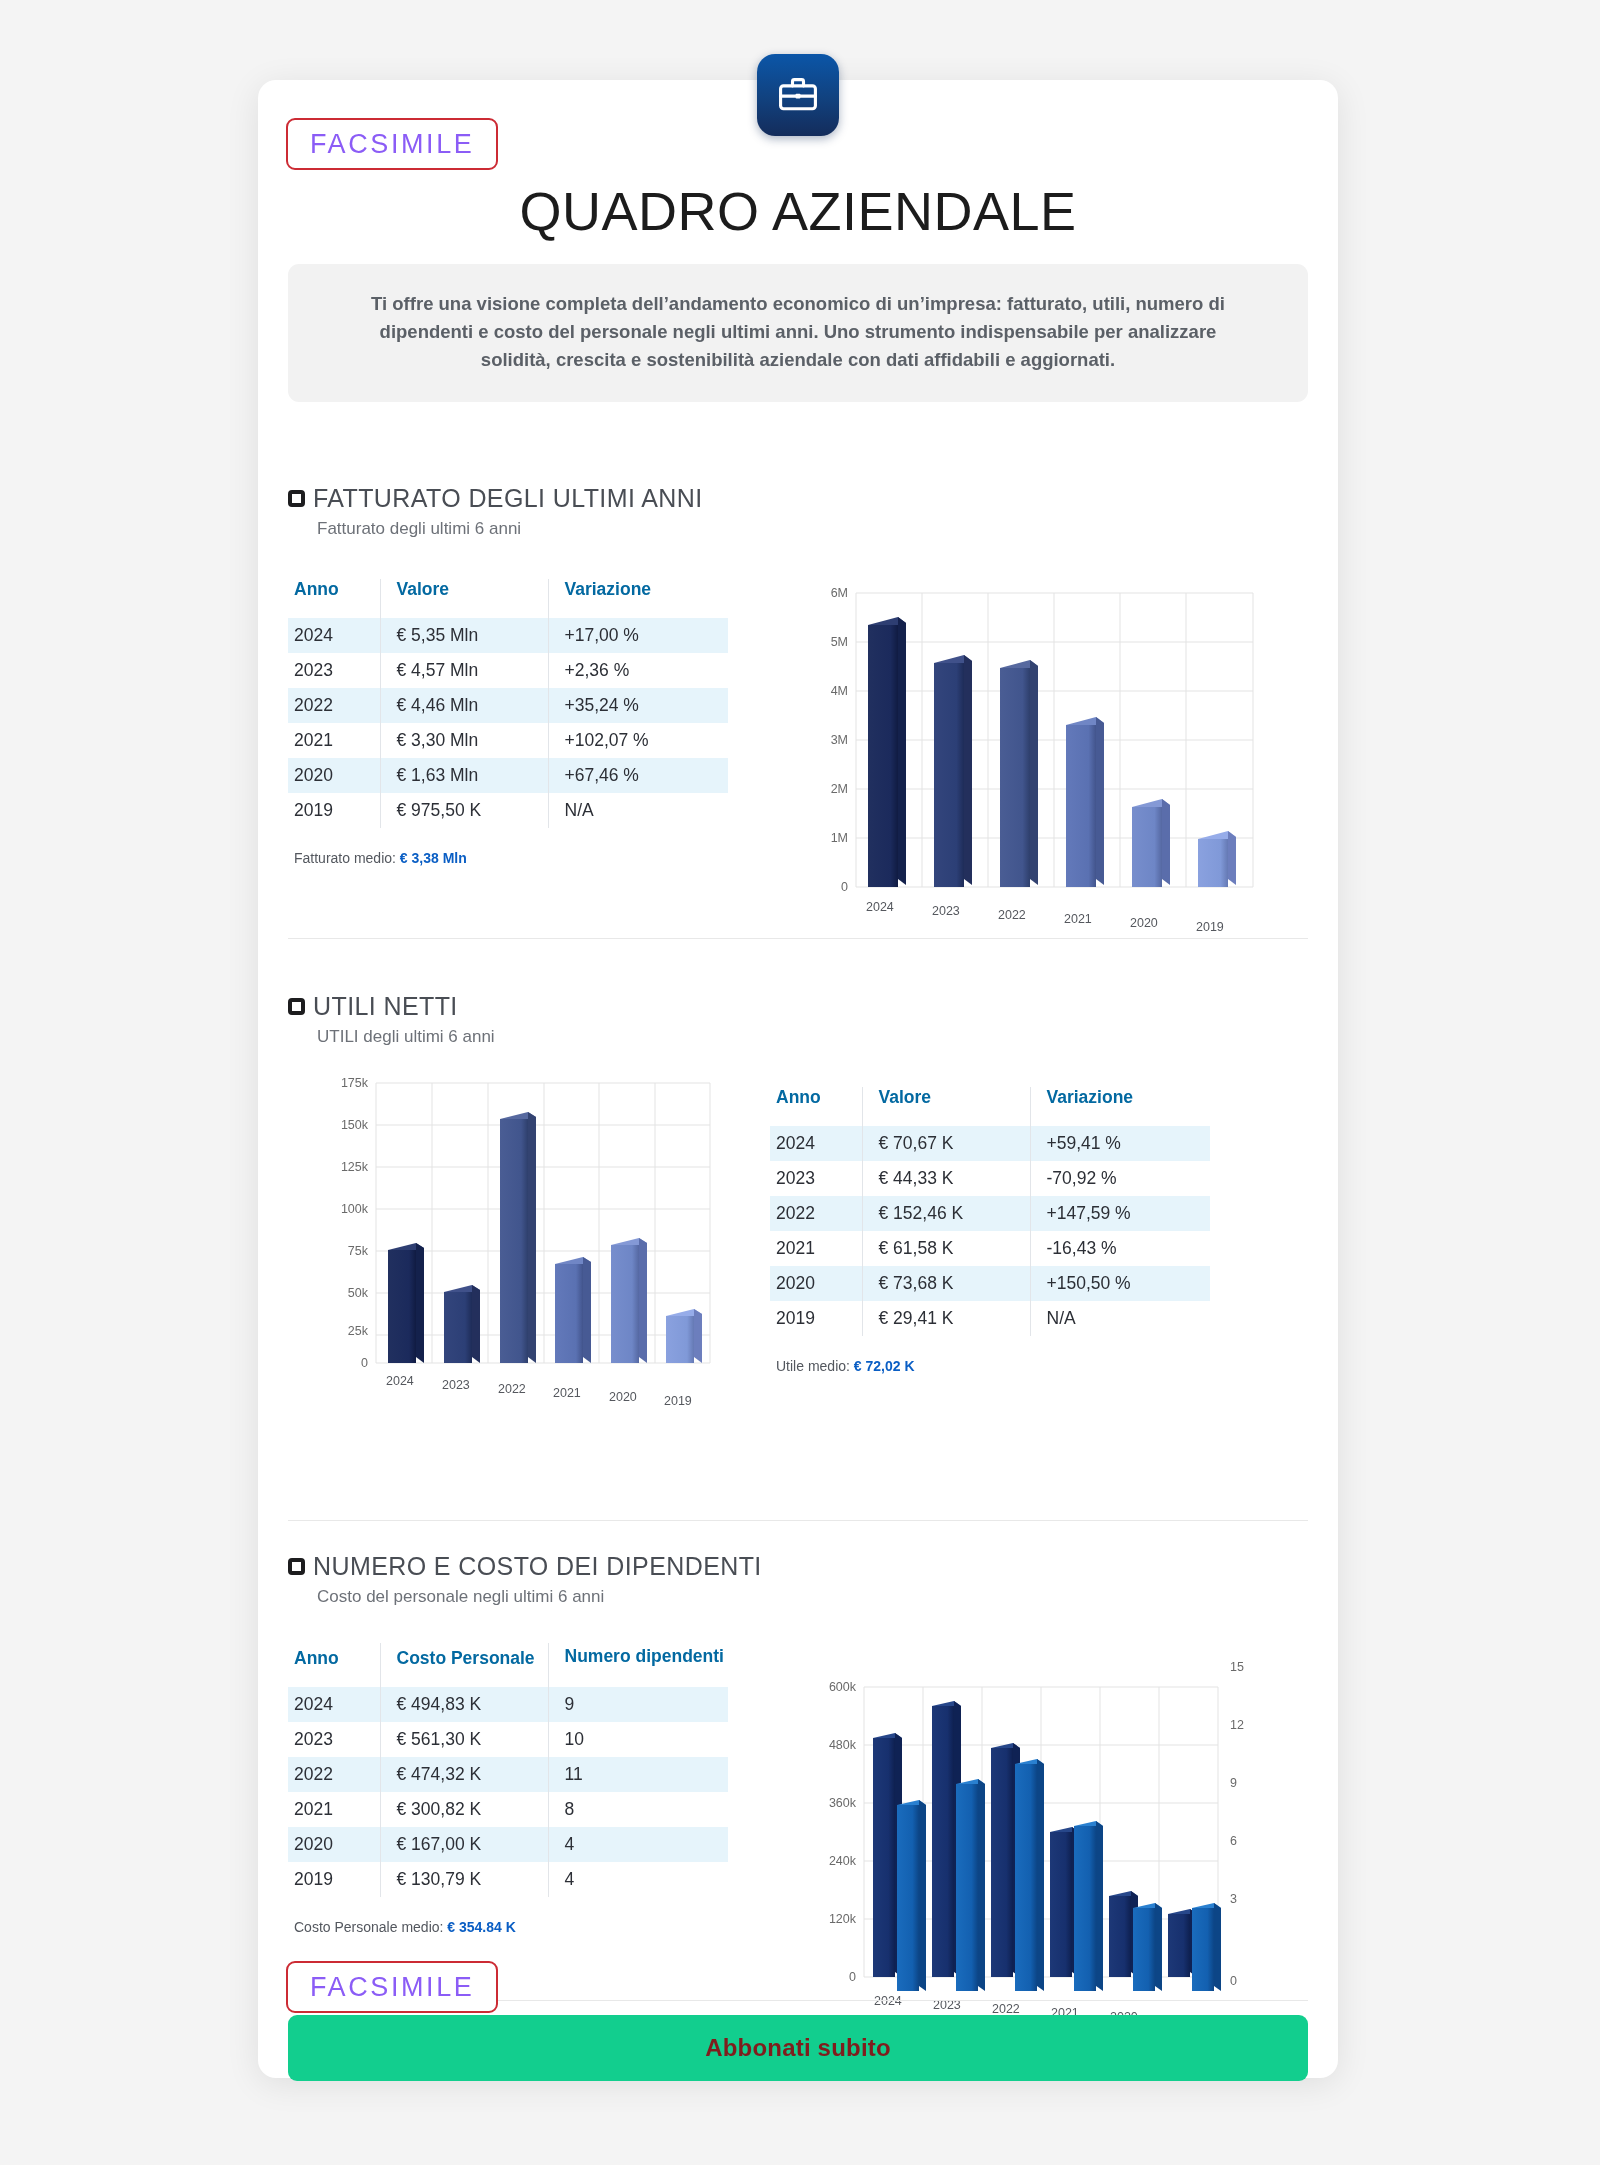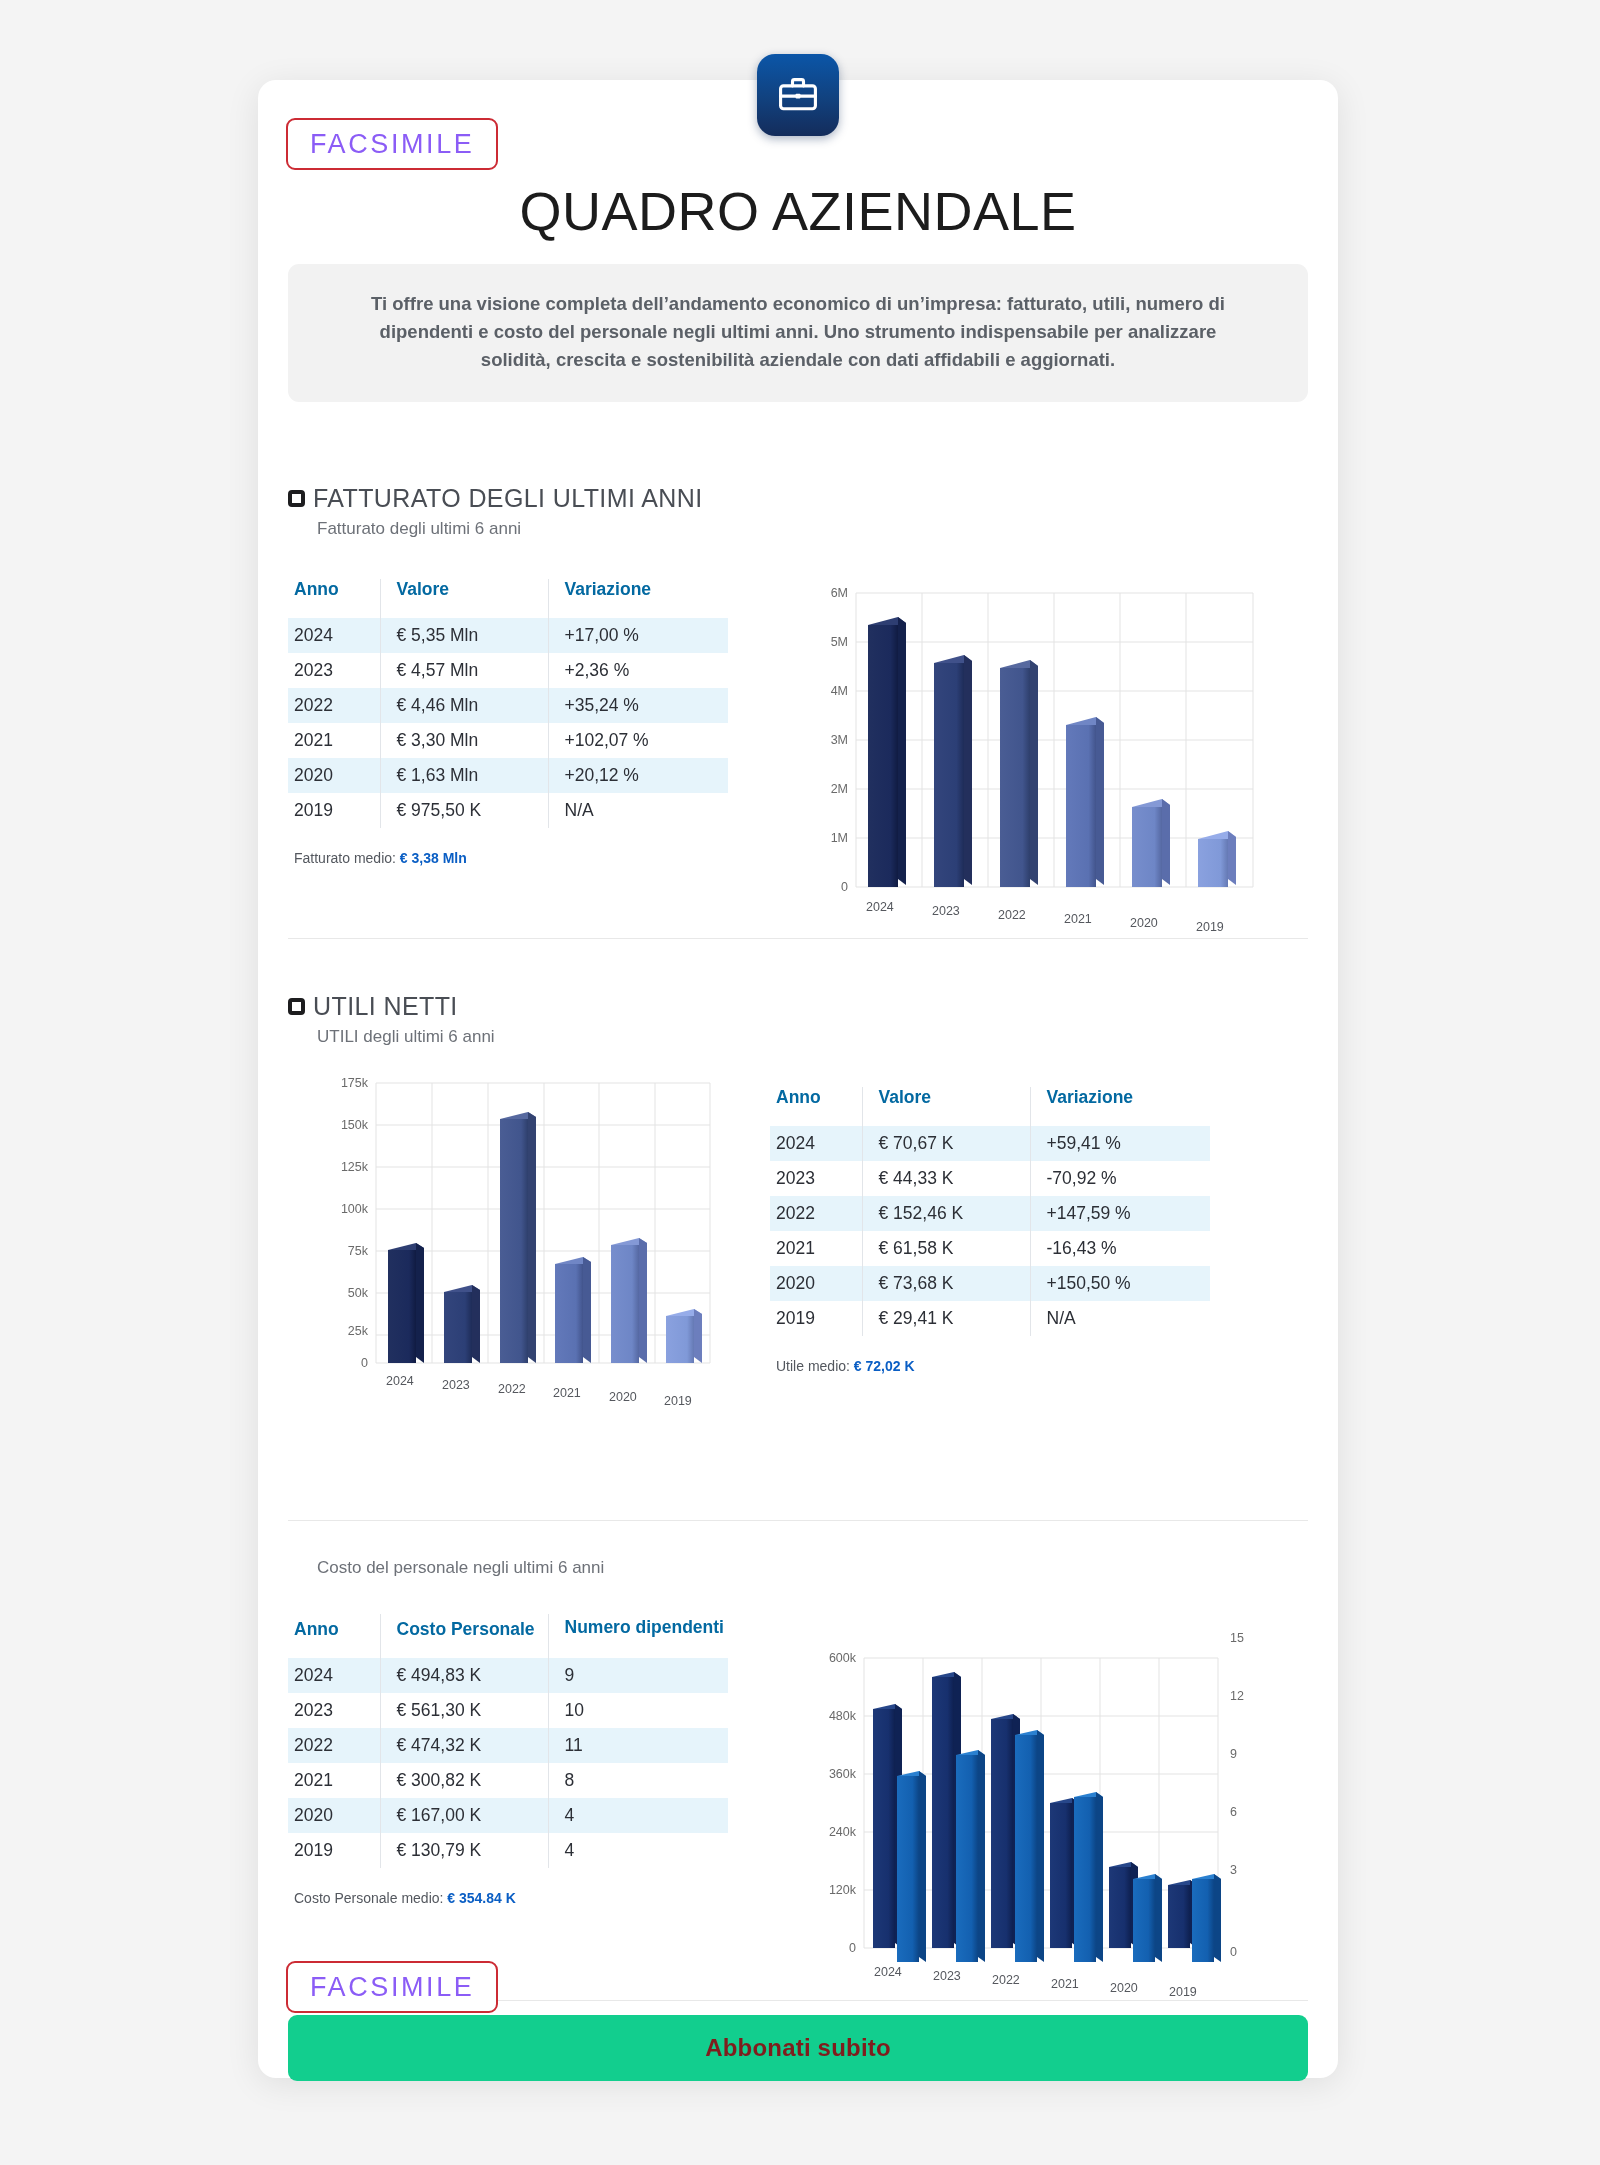--- a/index.html
+++ b/index.html
@@ -231,21 +231,21 @@
                 <td class="c-var pos">+35,24 %</td>
               </tr>
               <tr>
                 <td class="c-year">2021</td>
                 <td class="c-val">€ 3,30 Mln</td>
                 <td class="c-var pos">+102,07 %</td>
               </tr>
               <tr class="alt">
                 <td class="c-year">2020</td>
                 <td class="c-val">€ 1,63 Mln</td>
-                <td class="c-var pos">+20,12 %</td>
+                <td class="c-var pos">+67,46 %</td>
               </tr>
               <tr>
                 <td class="c-year">2019</td>
                 <td class="c-val">€ 975,50 K</td>
                 <td class="c-var na">N/A</td>
               </tr>
             </tbody>
           </table>
           <div class="avg">
             <span>Fatturato medio:</span>
@@ -510,20 +510,24 @@
             <span>Utile medio:</span>
             <b>€ 72,02 K</b>
           </div>
         </div>
       </div>
     </div>
 
     <div class="divider" style="top:1440px;"></div>
 
     <div class="section" style="top:1472px;">
+      <div class="sec-head">
+        <span class="sq-icon"></span>
+        <span class="sec-title">NUMERO E COSTO DEI DIPENDENTI</span>
+      </div>
       <div class="sec-sub">Costo del personale negli ultimi 6 anni</div>
 
       <div class="sec-body">
 
         <div style="padding-top:14px;width:500px;">
           <table class="dt">
             <thead>
               <tr>
                 <th class="c-year" style="vertical-align:bottom;">Anno</th>
                 <th class="c-val" style="vertical-align:bottom;">Costo Personale</th>

